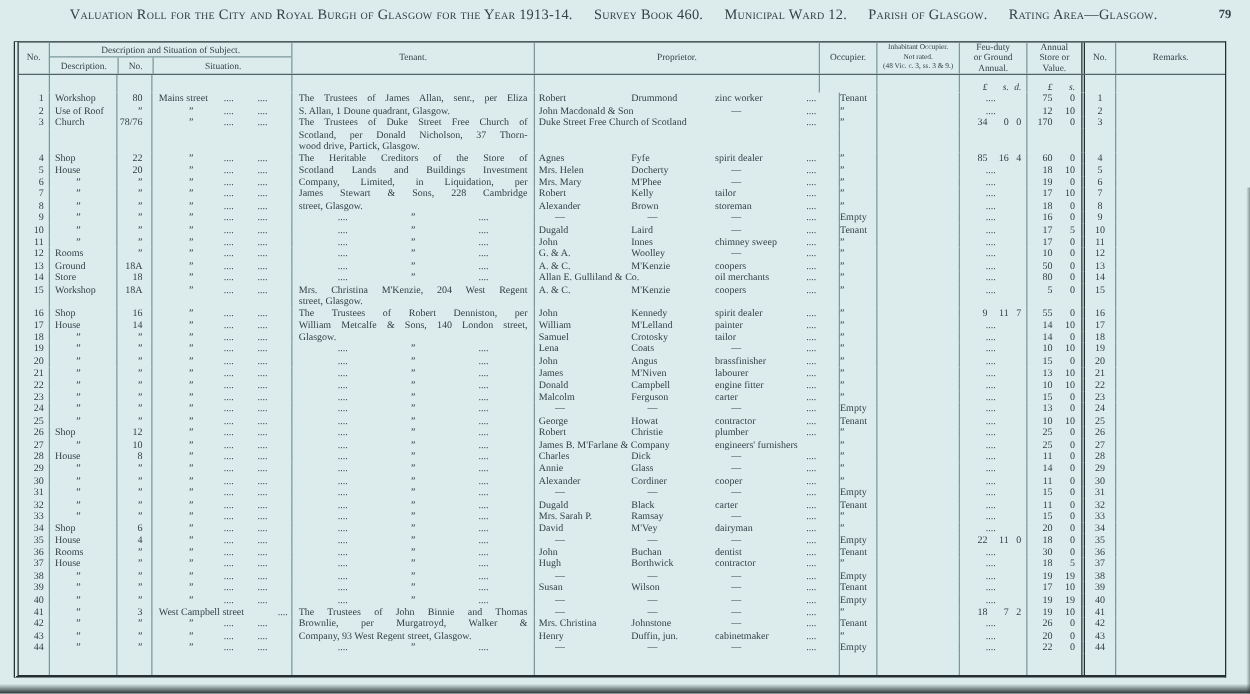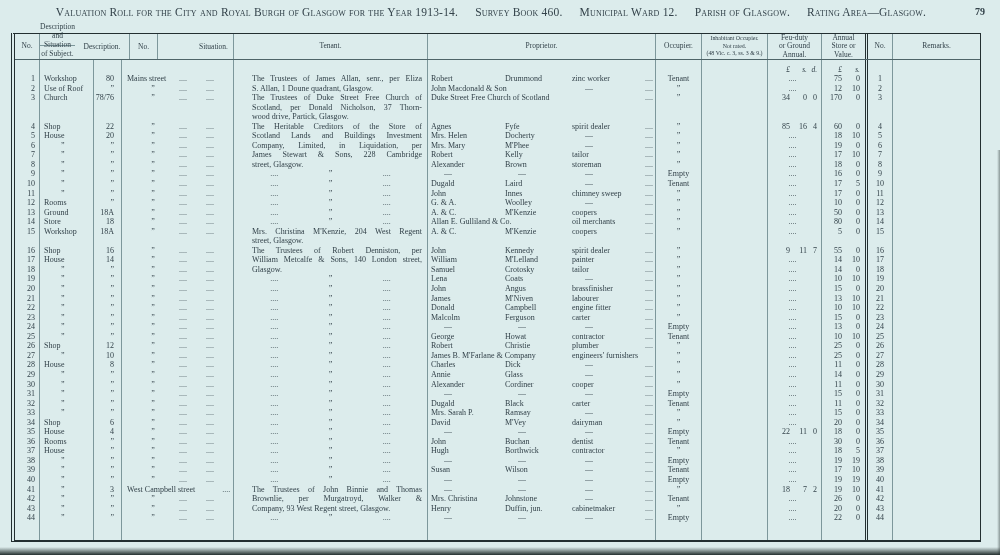--- a/index.html
+++ b/index.html
@@ -11,21 +11,21 @@
   .vt{position:absolute;left:11px;top:33px;width:970px;height:509px;box-sizing:border-box;
       border:1.5px solid var(--ldark,#232f31);border-left:4px double var(--ldark,#232f31);
       border-bottom:2px solid var(--ldark,#232f31);
       display:flex;flex-direction:column;
       --cols:24px 54px 28px 112px 194px 228px 46px 66px 54px 44px 27px 1fr;}
   .hdr{display:grid;grid-template-columns:var(--cols);height:25px;border-bottom:1px solid #4e6468;
        font-size:7.5px;text-align:center;}
   .hc{border-left:1px solid var(--llight,#7d979b);display:flex;flex-direction:column;justify-content:center;
       line-height:1.12;overflow:hidden;text-align:center;}
   .hc.first{border-left:none;}
-  .hgroup{grid-column:2/5;border-left:1px solid var(--llight,#7d979b);display:flex;flex-direction:row;}
+  .hgroup{grid-column:2/5;border-left:1px solid var(--llight,#7d979b);display:flex;flex-direction:column;}
   .hgt{height:11px;border-bottom:1px solid var(--llight,#7d979b);display:flex;align-items:center;justify-content:center;}
   .hgs{flex:1;display:grid;grid-template-columns:54px 28px 112px;}
   .hgs>div{border-left:1px solid var(--llight,#7d979b);display:flex;align-items:center;justify-content:center;}
   .hgs>div.first{border-left:none;}
   .inh{font-size:5.9px;line-height:1.25;}
   .no3h{border-left:3px double var(--ldark,#232f31) !important;}
   .units{display:grid;grid-template-columns:var(--cols);height:14px;font-size:7.5px;font-style:italic;}
   .uc{border-left:1px solid var(--llight,#7d979b);}
   .uc.first{border-left:none;}
   .ufeu{display:grid;grid-template-columns:22px 17px 1fr;padding-right:4px;align-items:end;}
@@ -36,29 +36,29 @@
   .ln{display:grid;grid-template-columns:var(--cols);height:9.55px;line-height:9.6px;white-space:nowrap;flex:0 0 auto;}
   .ln.fill{flex:1 1 auto;height:auto;}
   .c{border-left:1px solid var(--llight,#7d979b);overflow:hidden;}
   .c.first{border-left:none;}
   .no1{text-align:right;padding-right:4px;}
   .desc{padding-left:4px;}
   .desc.dit{padding-left:21px;}
   .sno{text-align:right;padding-right:7px;}
   .sit{display:grid;grid-template-columns:1fr 27px 27px;padding-left:5px;}
   .sit .st.dit{text-align:center;}
-  .prop{padding-left:18px;padding-right:5px;}
+  .prop{padding-left:5px;padding-right:5px;}
   .prop.ind{}
   .prop.pj{text-align:justify;text-align-last:justify;}
   .prop.pd{display:grid;grid-template-columns:1fr 1fr 1fr;text-align:center;padding:0 12px;}
   .ten{display:grid;grid-template-columns:74px 67px 73px 1fr;padding-left:3px;}
   .ten span{overflow:visible;}
   .ten .tdots{text-align:right;padding-right:3px;}
   .ten span.dash{padding-left:13px;}
-  .occ{text-align:center;}
+  .occ{text-align:left;margin-left:16px;}
   .feu{display:grid;grid-template-columns:22px 17px 1fr;padding-right:4px;}
   .feu span{text-align:right;}
   .feu .fdots{grid-column:1/-1;text-align:center;}
   .rent{display:grid;grid-template-columns:1fr 18px;padding-right:5px;}
   .rent span{text-align:right;}
   .no3{text-align:center;border-left:3px double var(--ldark,#232f31) !important;}
   .scanedge{position:absolute;left:0;right:0;bottom:0;height:8px;
             background:linear-gradient(180deg,rgba(36,48,47,0) 0%,rgba(36,48,47,.5) 50%,#24302f 100%);}
   .scanright{position:absolute;right:0;top:150px;bottom:0;width:3px;
              background:linear-gradient(90deg,rgba(36,48,47,0),rgba(36,48,47,.45));}

